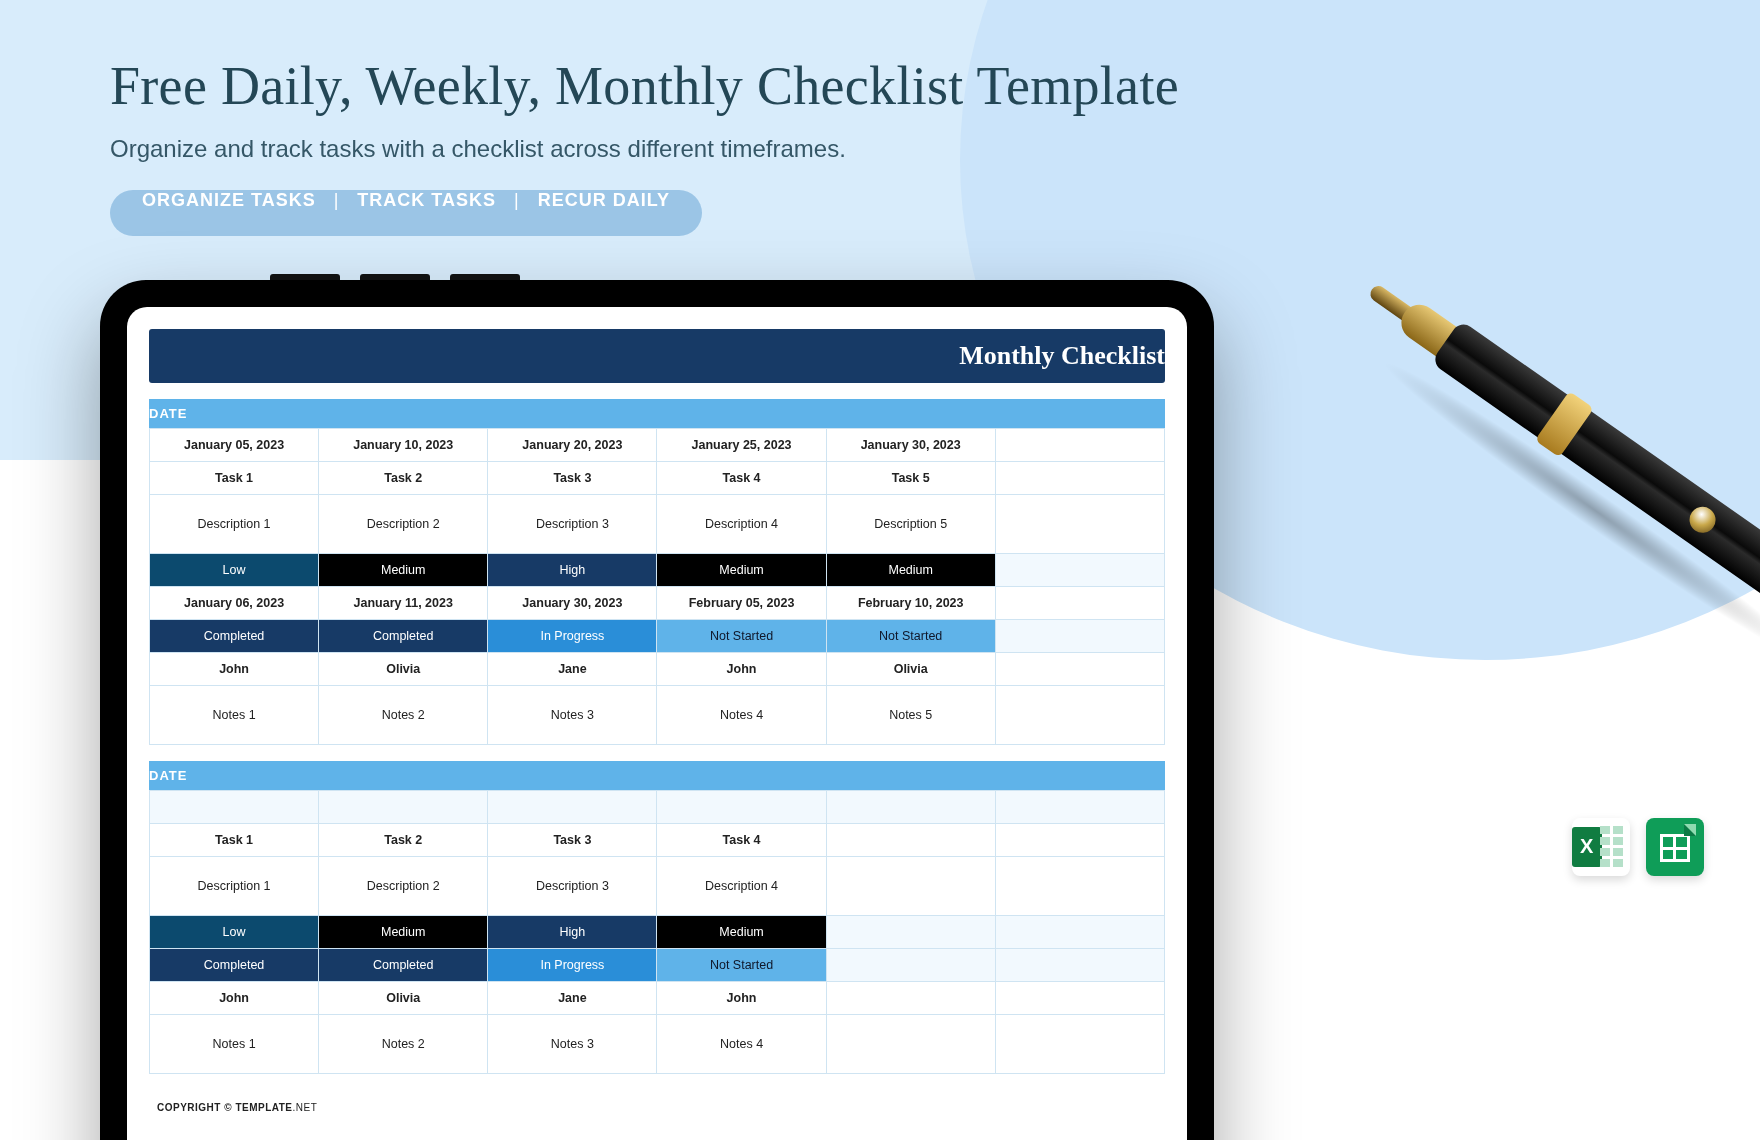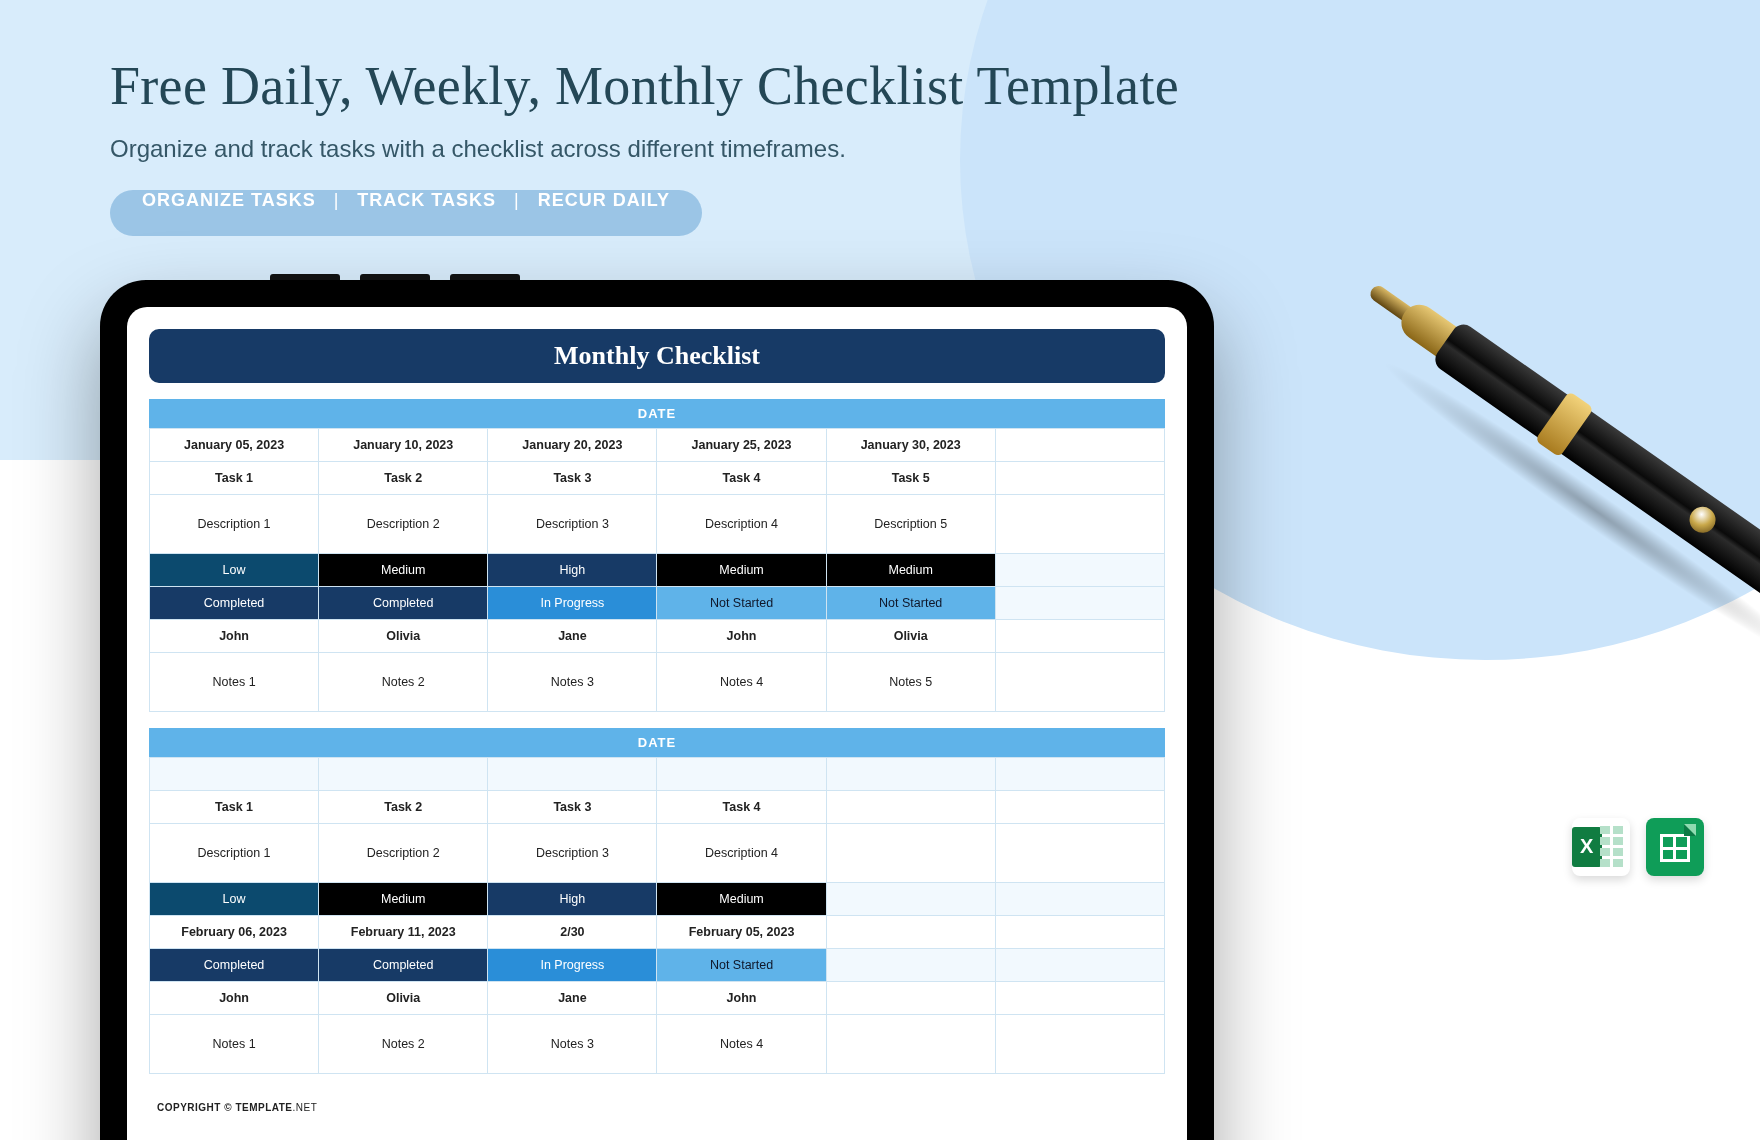--- a/index.html
+++ b/index.html
@@ -8,22 +8,22 @@
 .bg-circle{position:absolute;right:-250px;top:-340px;width:1050px;height:1000px;border-radius:50%;background:#cbe4fa}
 .title{position:absolute;left:110px;top:55px;font-family:Georgia,'Times New Roman',serif;font-size:54px;color:#244756;letter-spacing:.3px}
 .subtitle{position:absolute;left:110px;top:135px;font-size:24px;color:#355767;font-weight:400}
 .pill{position:absolute;left:110px;top:190px;height:46px;padding:0 32px;background:#9bc5e6;border-radius:26px;display:flex;align-items:flex-start;font-size:18px;color:#fff;letter-spacing:1px;font-weight:700}
 .pill span.sep{margin:0 18px;font-weight:400}
 .tablet{position:absolute;left:100px;top:280px;width:1060px;height:900px;background:#000;border-radius:46px;padding:27px;box-shadow:0 38px 80px rgba(0,0,0,.35)}
 .btn-top{position:absolute;top:-6px;height:6px;background:#111;border-radius:3px 3px 0 0}
 .btn1{left:170px;width:70px}.btn2{left:260px;width:70px}.btn3{left:350px;width:70px}
 .screen{width:100%;height:100%;background:#fff;border-radius:20px;overflow:hidden;padding:22px;box-sizing:border-box}
 .sheet{width:100%;font-size:13px;color:#222}
-.banner{background:#173a66;color:#fff;text-align:center;font-family:Georgia,serif;font-weight:700;font-size:26px;padding:12px 0;border-radius:10px;margin-bottom:16px}
-.date-bar{background:#5fb3e9;color:#fff;text-align:center;font-weight:700;font-size:13px;letter-spacing:1px;padding:7px 0}
+.banner{background:#173a66;color:#fff;text-align:right;font-family:Georgia,serif;font-weight:700;font-size:26px;padding:12px 0;border-radius:3px;margin-bottom:16px}
+.date-bar{background:#5fb3e9;color:#fff;text-align:left;font-weight:700;font-size:13px;letter-spacing:1px;padding:7px 0}
 table{width:100%;border-collapse:collapse;table-layout:fixed}
 td{border:1px solid #cfe4f2;text-align:center;padding:6px 4px;font-size:12.5px;height:20px}
 td.bold{font-weight:700}
 td.tall{height:46px}
 td.low{background:#0c4a6e;color:#fff}
 td.med{background:#000000;color:#fff}
 td.high{background:#173a66;color:#fff}
 td.done{background:#173a66;color:#fff}
 td.prog{background:#2a8ed8;color:#fff}
 td.ns{background:#5fb3e9;color:#0f172a}
@@ -103,20 +103,28 @@
                 <td class="tall"></td>
               </tr>
           <tr id="s1-pri">
                 <td class="low">Low</td>
                 <td class="med">Medium</td>
                 <td class="high">High</td>
                 <td class="med">Medium</td>
                 <td class="med">Medium</td>
                 <td class="pale"></td>
               </tr>
+          <tr id="s1-due">
+                <td class="bold">January 06, 2023</td>
+                <td class="bold">January 11, 2023</td>
+                <td class="bold">January 30, 2023</td>
+                <td class="bold">February 05, 2023</td>
+                <td class="bold">February 10, 2023</td>
+                <td class="bold"></td>
+              </tr>
           <tr id="s1-stat">
                 <td class="done">Completed</td>
                 <td class="done">Completed</td>
                 <td class="prog">In Progress</td>
                 <td class="ns">Not Started</td>
                 <td class="ns">Not Started</td>
                 <td class="pale"></td>
               </tr>
           <tr id="s1-own">
                 <td class="bold">John</td>
@@ -165,28 +173,20 @@
                 <td class="tall"></td>
                 <td class="tall"></td>
               </tr>
           <tr id="s2-pri">
                 <td class="low">Low</td>
                 <td class="med">Medium</td>
                 <td class="high">High</td>
                 <td class="med">Medium</td>
                 <td class="pale"></td>
                 <td class="pale"></td>
-              </tr>
-          <tr id="s2-due">
-                <td class="bold">February 06, 2023</td>
-                <td class="bold">February 11, 2023</td>
-                <td class="bold">2/30</td>
-                <td class="bold">February 05, 2023</td>
-                <td class="bold"></td>
-                <td class="bold"></td>
               </tr>
           <tr id="s2-stat">
                 <td class="done">Completed</td>
                 <td class="done">Completed</td>
                 <td class="prog">In Progress</td>
                 <td class="ns">Not Started</td>
                 <td class="pale"></td>
                 <td class="pale"></td>
               </tr>
           <tr id="s2-own">

